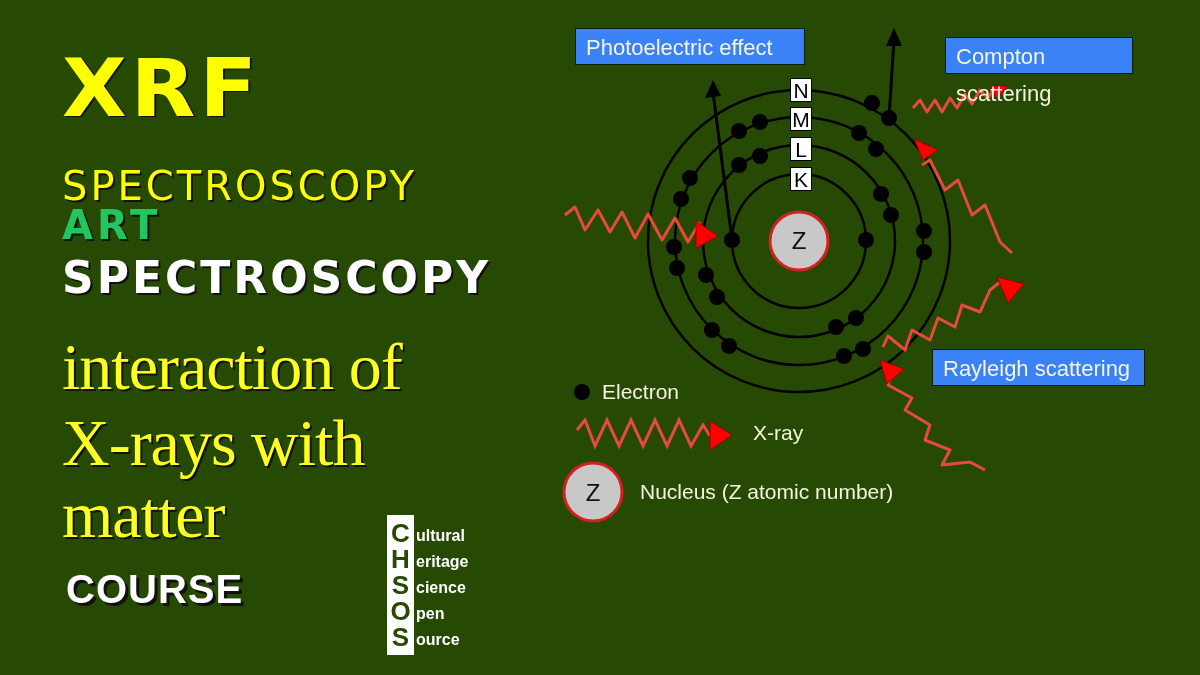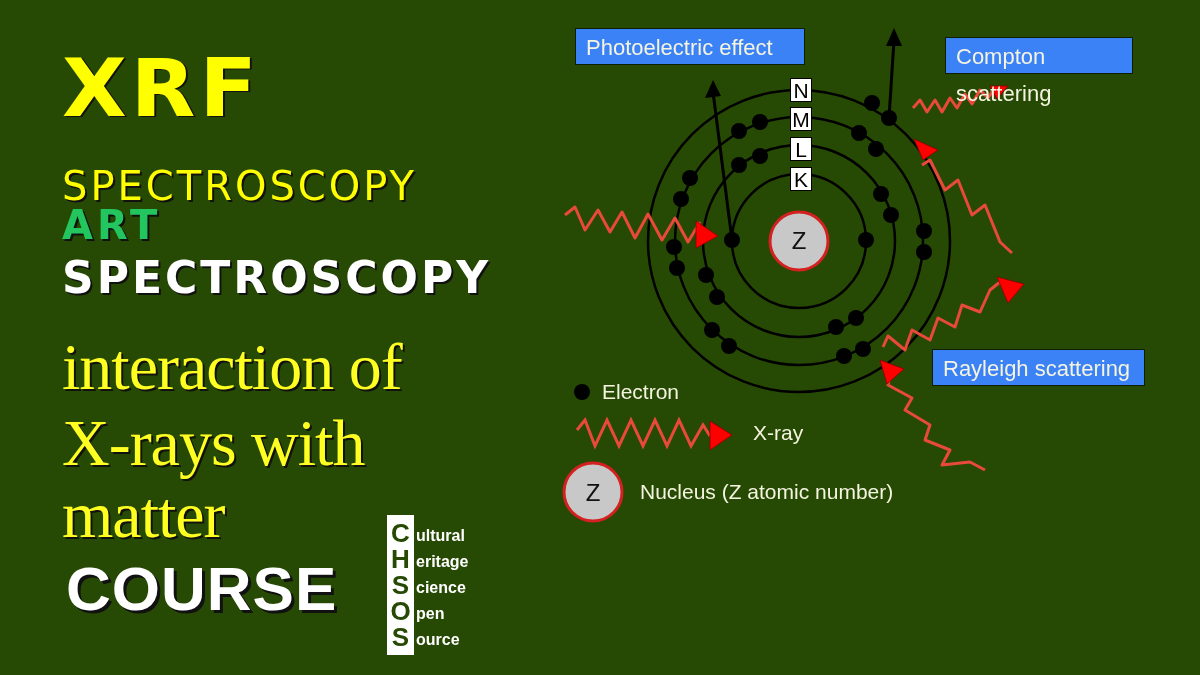--- a/index.html
+++ b/index.html
@@ -2,21 +2,21 @@
 <html><head>
 <meta charset="utf-8">
 <style>
   html, body { margin:0; padding:0; }
   body { width:1200px; height:675px; background:#264a03; overflow:hidden; position:relative; font-family:"Liberation Sans", sans-serif; }
   .t-xrf { position:absolute; left:62px; top:46px; font-family:"DejaVu Sans", sans-serif; font-weight:bold; font-size:84px; letter-spacing:4px; color:#ffff00; line-height:84px; transform:scaleY(0.95); text-shadow:2px 2px 0 #111; }
   .t-spec { position:absolute; left:62px; top:164px; font-family:"DejaVu Sans", sans-serif; font-weight:normal; font-size:40px; letter-spacing:3px; color:#ffff00; line-height:44px; text-shadow:2px 2px 0 #111; }
   .t-art { position:absolute; left:62px; top:201px; font-family:"DejaVu Sans", sans-serif; font-weight:bold; font-size:40px; letter-spacing:4px; color:#22c55e; line-height:48px; text-shadow:2px 2px 0 #111; }
   .t-exam { position:absolute; left:62px; top:254px; font-family:"DejaVu Sans", sans-serif; font-weight:bold; font-size:44px; letter-spacing:3px; color:#ffffff; line-height:48px; text-shadow:2px 2px 0 #111; }
   .t-sub { position:absolute; left:62px; font-family:Liberation Serif, serif; font-size:66px; color:#ffff22; line-height:70px; letter-spacing:-1px; text-shadow:2px 2px 0 #111; }
-  .t-course { position:absolute; left:66px; top:556px; font-family:"Liberation Sans", sans-serif; font-weight:bold; font-size:62px; color:#ffffff; letter-spacing:1px; text-shadow:3px 3px 0 #111; line-height:66px; }
+  .t-course { position:absolute; left:66px; top:556px; font-family:"Liberation Sans", sans-serif; font-weight:bold; font-size:40px; color:#ffffff; letter-spacing:1px; text-shadow:3px 3px 0 #111; line-height:66px; }
   .chsos-box { position:absolute; left:387px; top:515px; width:27px; height:140px; background:#ffffff; }
   .chsos-letter { position:absolute; left:387px; width:27px; text-align:center; font-family:"Liberation Sans", sans-serif; font-weight:bold; font-size:26px; color:#264a03; line-height:26px; }
   .chsos-word { position:absolute; left:416px; font-family:"Liberation Sans", sans-serif; font-weight:bold; font-size:16px; color:#ffffff; line-height:26px; }
   .label-box { position:absolute; background:#3b82f6; border:1px solid #0e1e00; color:#f4f4e0; font-family:"Liberation Sans", sans-serif; font-size:22px; padding:0 10px; height:37px; line-height:37px; box-sizing:border-box; }
   .shell-tag { position:absolute; width:22px; height:24px; background:#ffffff; border:1px solid #000; color:#000; font-family:"Liberation Sans", sans-serif; font-size:21px; text-align:center; line-height:24px; box-sizing:border-box; }
   .legend-text { position:absolute; font-family:Liberation Sans, sans-serif; font-size:21px; color:#f4f4e0; }
   svg.diagram { position:absolute; left:0; top:0; }
 </style>
 </head>
 <body>

